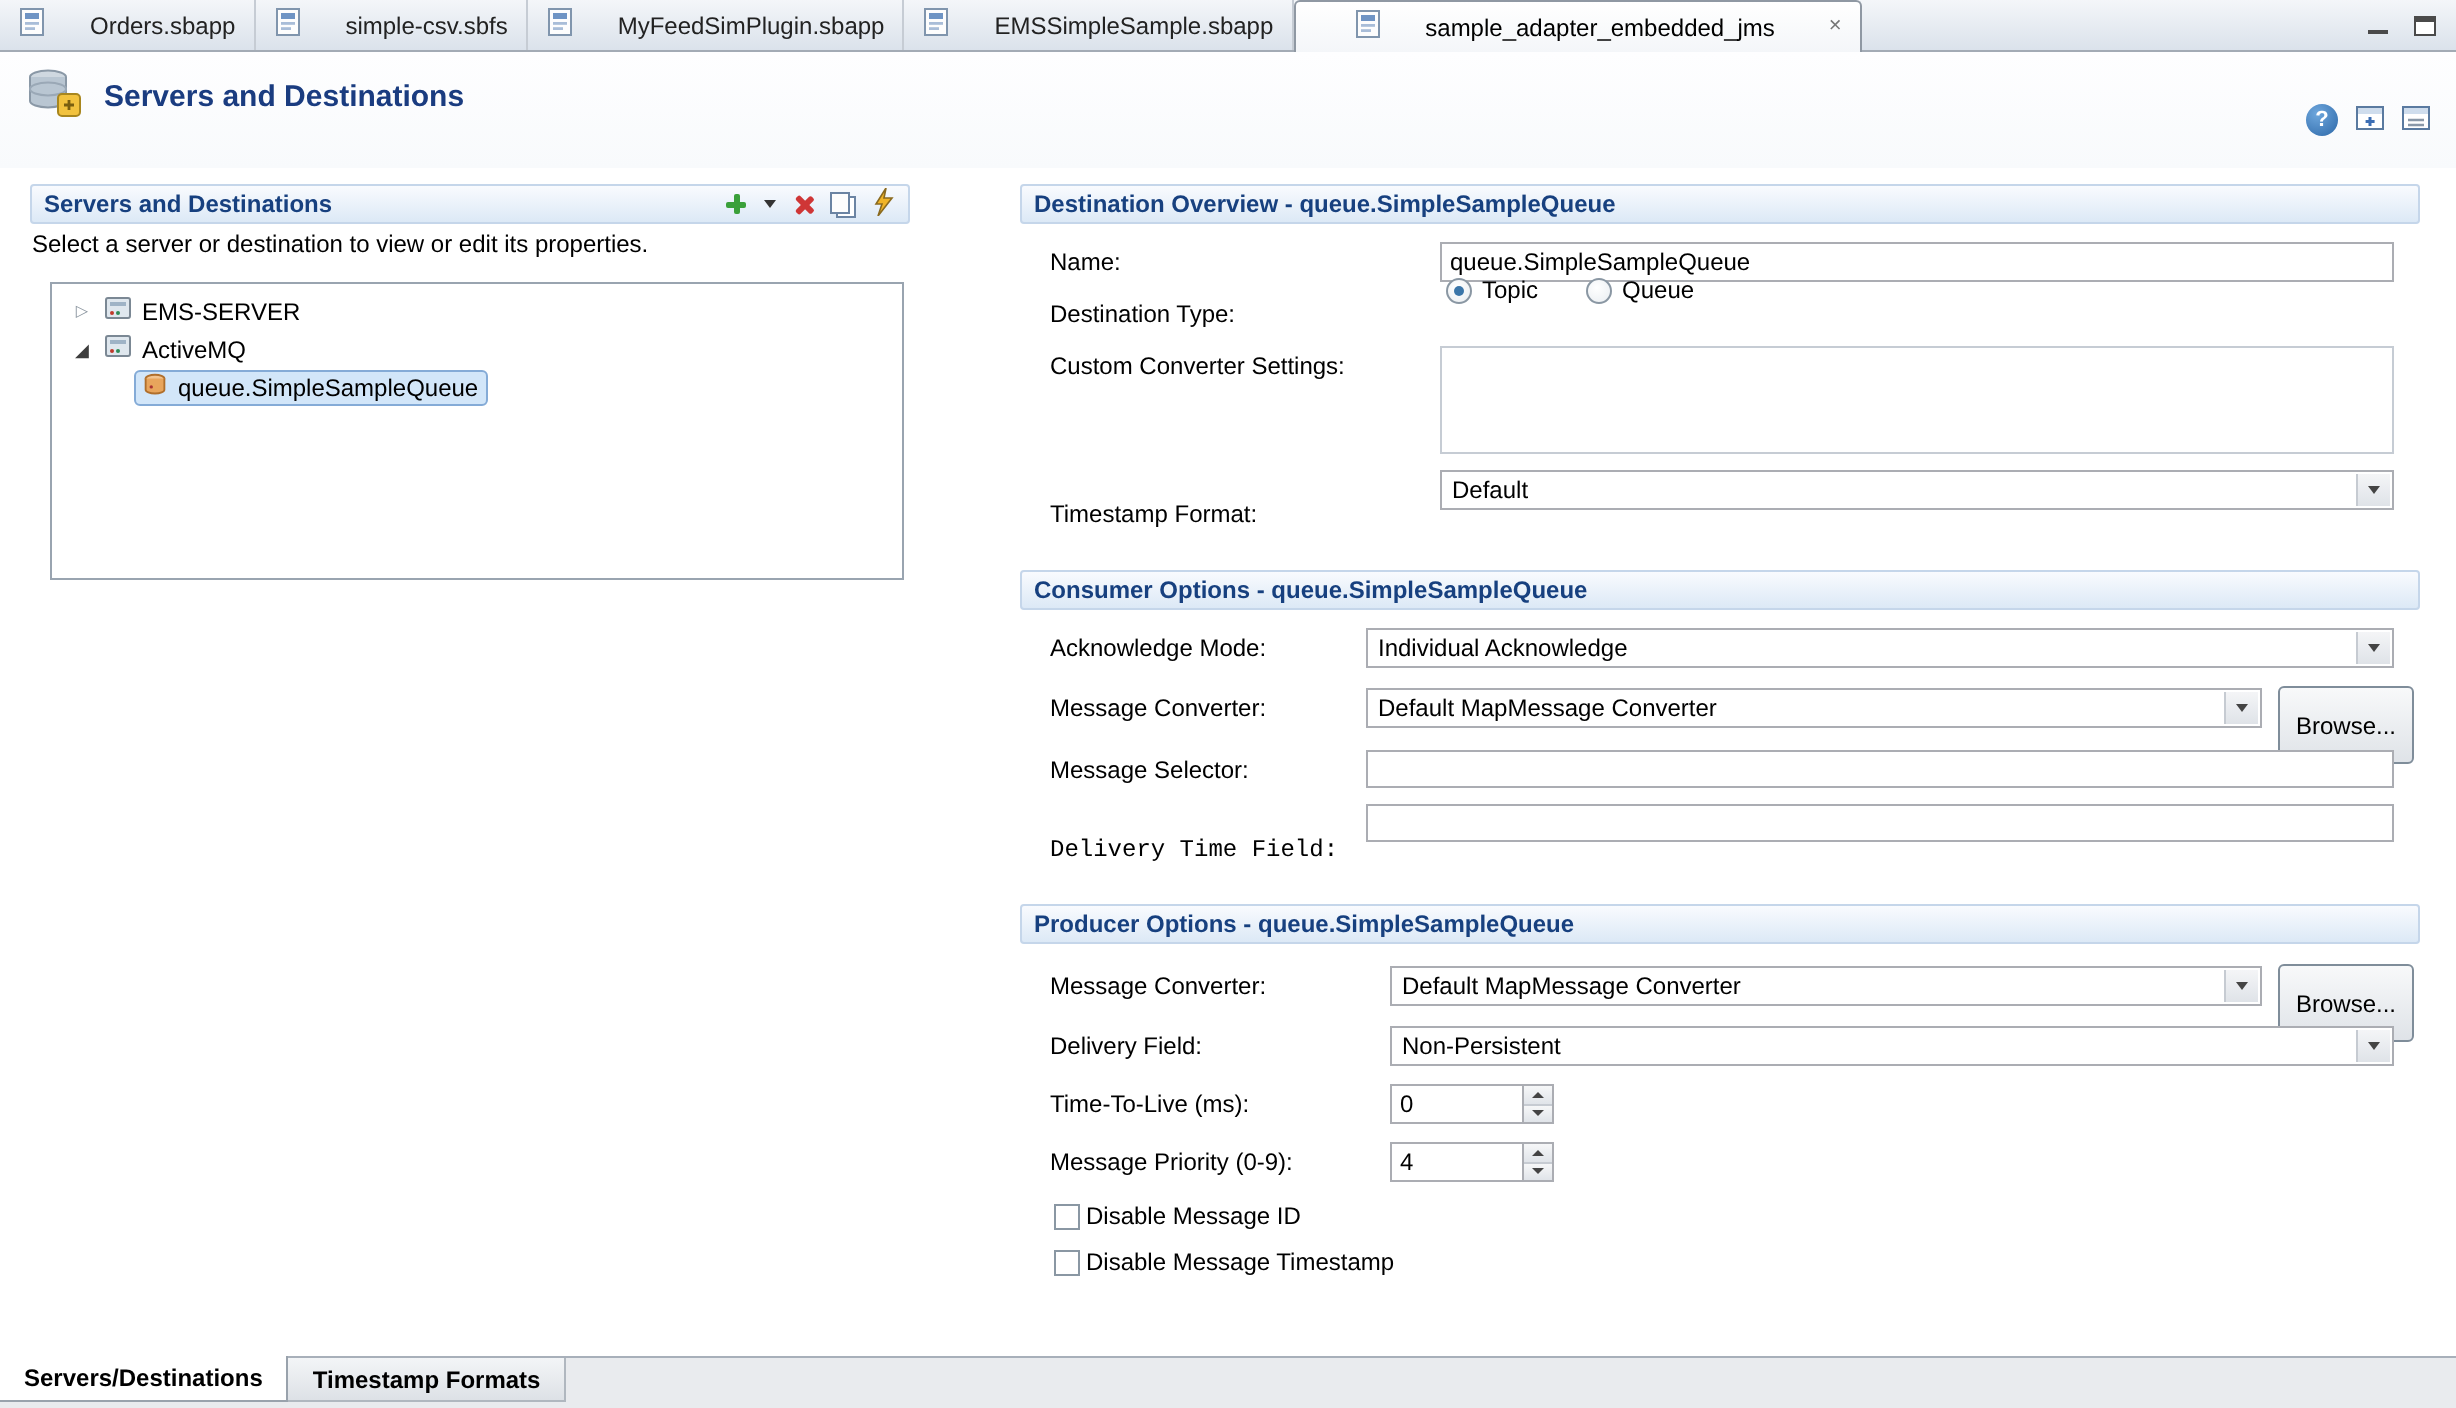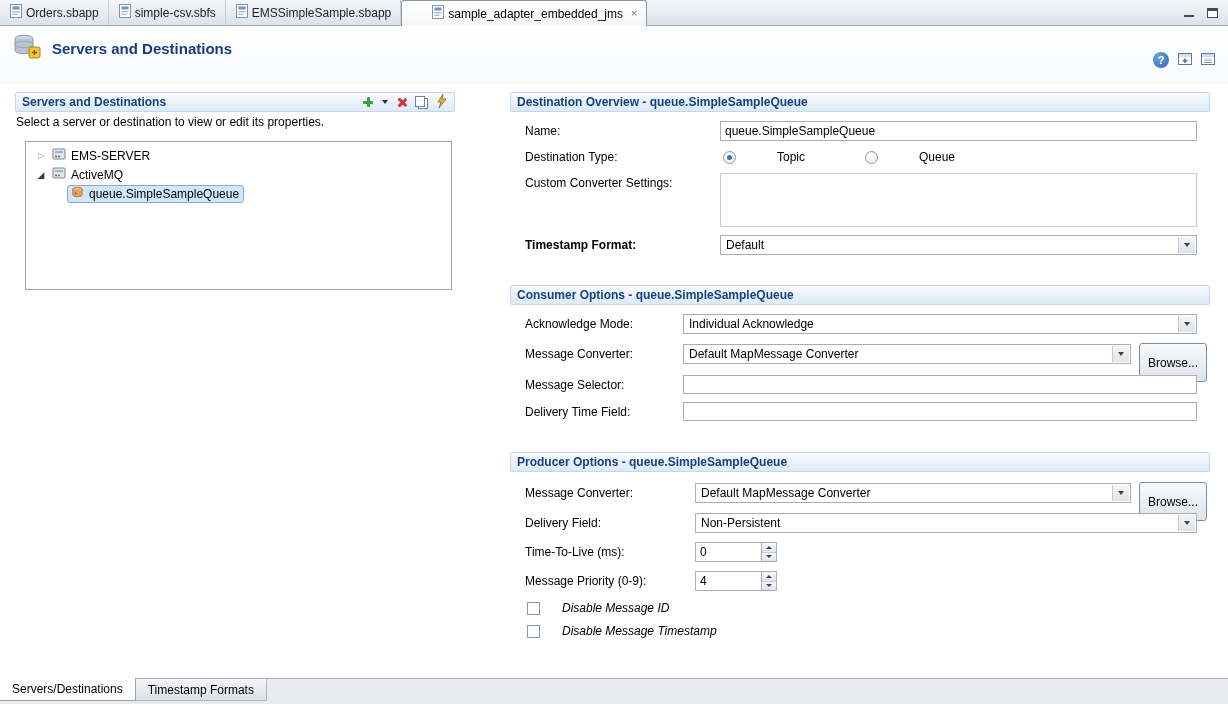--- a/index.html
+++ b/index.html
@@ -3,21 +3,21 @@
 <meta charset="utf-8">
 <style>
   html,body { margin:0; padding:0; }
   .app { position:relative; width:1228px; height:704px; background:#fff;
          font-family:"Liberation Sans", sans-serif; font-size:12px; color:#000; overflow:hidden; }
 
   
   .tabbar { position:absolute; left:0; top:0; width:100%; height:26px; box-sizing:border-box;
             background:linear-gradient(#f4f6f9,#dbe2eb); border-bottom:1px solid #a3abb5;
             display:flex; align-items:flex-end; }
-  .tab { display:flex; align-items:center; gap:3px; height:25px; padding:0 9px;
+  .tab { display:flex; align-items:center; gap:22px; height:25px; padding:0 9px;
          border-right:1px solid #c6ccd4; color:#222; box-sizing:border-box; white-space:nowrap; }
   .tab.active { background:linear-gradient(#ffffff,#f4f6f9); border:1px solid #8f98a3; border-bottom:none;
                 border-radius:3px 3px 0 0; height:26px; margin-bottom:-1px; position:relative; z-index:2; color:#000;padding-left:29px; }
   .close-x { color:#777; font-size:11px; margin-left:5px; line-height:1; }
   .winctrls { position:absolute; right:10px; top:6px; display:flex; gap:13px; align-items:center; }
   .win-min { width:10px; height:13px; position:relative; }
   .win-min::after { content:""; position:absolute; left:0; bottom:2px; width:10px; height:2px; background:#4a4a4a; }
   .win-max { width:11px; height:10px; border:1px solid #4a4a4a; border-top:3px solid #4a4a4a; box-sizing:border-box; background:#fff; }
 
   
@@ -81,26 +81,26 @@
   .radio.sel::after { content:""; position:absolute; left:3px; top:3px; width:5px; height:5px; border-radius:50%; background:#3b76a9; }
   .rlabel { margin-left:5px; }
   .spinner { position:absolute; display:flex; height:20px; }
   .spinner input { width:66px; border:1px solid #abadb3; border-right:none; padding:0 4px;
                    font:12px "Liberation Sans",sans-serif; box-sizing:border-box; height:20px; }
   .spincol { width:16px; display:flex; flex-direction:column; border:1px solid #abadb3; box-sizing:border-box; }
   .spinbtn { flex:1; background:linear-gradient(#f6f7f8,#e0e4e9); display:flex; align-items:center; justify-content:center; }
   .spinbtn + .spinbtn { border-top:1px solid #c6cbd2; }
   .tri-up { width:0; height:0; border-left:3px solid transparent; border-right:3px solid transparent; border-bottom:3.5px solid #444; }
   .tri-dn { width:0; height:0; border-left:3px solid transparent; border-right:3px solid transparent; border-top:3.5px solid #444; }
-  .cbrow { position:absolute; display:flex; align-items:center; gap:22px; height:16px;font-style:italic; }
+  .cbrow { position:absolute; display:flex; align-items:center; gap:3px; height:16px; }
   .cb { width:13px; height:13px; border:1px solid #8a97a3; background:#fff; box-sizing:border-box; }
 
   
   .bottombar { position:absolute; left:0; top:678px; width:100%; height:26px; box-sizing:border-box;
-               background:#e9ebee; border-top:1px solid #a8b0ba; display:flex; align-items:flex-start; }
+               background:#e9ebee; border-top:1px solid #a8b0ba; display:flex; align-items:flex-start;font-weight:bold; }
   .btab { height:22px; display:flex; align-items:center; padding:0 12px; box-sizing:border-box; white-space:nowrap; }
   .btab.active { background:#fff; border-right:1px solid #99a2ac; border-bottom:1px solid #99a2ac;
                  margin-top:-1px; height:23px; position:relative; z-index:2; }
   .btab.inactive { background:linear-gradient(#f3f5f7,#dde1e6); border-right:1px solid #b0b7bf; border-bottom:1px solid #b0b7bf;text-align:center; }
 </style>
 </head>
 <body>
 
 <div class="app">
 
@@ -115,20 +115,29 @@
       <span>Orders.sbapp</span>
     </div>
     <div class="tab">
       <span><svg width="14" height="14" viewBox="0 0 14 14">
             <rect x="1.5" y="0.5" width="11" height="13" fill="#fdfdfd" stroke="#8095ad"></rect>
             <rect x="3.5" y="2.5" width="7" height="3" fill="#6f94c4"></rect>
             <rect x="3.5" y="7" width="7" height="1.4" fill="#a9bdd8"></rect>
             <rect x="3.5" y="9.6" width="5" height="1.4" fill="#a9bdd8"></rect>
           </svg></span>
       <span>simple-csv.sbfs</span>
+    </div>
+    <div class="tab">
+      <span><svg width="14" height="14" viewBox="0 0 14 14">
+            <rect x="1.5" y="0.5" width="11" height="13" fill="#fdfdfd" stroke="#8095ad"></rect>
+            <rect x="3.5" y="2.5" width="7" height="3" fill="#6f94c4"></rect>
+            <rect x="3.5" y="7" width="7" height="1.4" fill="#a9bdd8"></rect>
+            <rect x="3.5" y="9.6" width="5" height="1.4" fill="#a9bdd8"></rect>
+          </svg></span>
+      <span>MyFeedSimPlugin.sbapp</span>
     </div>
     <div class="tab">
       <span><svg width="14" height="14" viewBox="0 0 14 14">
             <rect x="1.5" y="0.5" width="11" height="13" fill="#fdfdfd" stroke="#8095ad"></rect>
             <rect x="3.5" y="2.5" width="7" height="3" fill="#6f94c4"></rect>
             <rect x="3.5" y="7" width="7" height="1.4" fill="#a9bdd8"></rect>
             <rect x="3.5" y="9.6" width="5" height="1.4" fill="#a9bdd8"></rect>
           </svg></span>
       <span>EMSSimpleSample.sbapp</span>
     </div>
@@ -222,29 +231,29 @@
     </div>
   </div>
 
   <div class="rsec" style="top:92px; height:178px;">
     <div class="sec-head">
       <span class="sec-title">Destination Overview - queue.SimpleSampleQueue</span>
     </div>
     <span class="lbl" style="left:15px; top:29px;">Name:</span>
     <input class="tinput" style="left: 210px; top: 29px; width: 477px;" value="queue.SimpleSampleQueue">
     <span class="lbl" style="left:15px; top:55px;">Destination Type:</span>
-    <span class="radio-row" style="left:213px; top:55px;gap:36px;">
+    <span class="radio-row" style="left:213px; top:43px;">
       <span class="radio sel"></span>
       <span class="rlabel">Topic</span>
       <span class="radio" style="margin-left:24px;"></span>
       <span class="rlabel">Queue</span>
     </span>
     <span class="lbl" style="left:15px; top:81px;">Custom Converter Settings:</span>
     <textarea class="tarea" style="left: 210px; top: 81px; width: 477px; height: 54px;"></textarea>
-    <span class="lbl" style="left:15px; top:143px;font-weight:bold;">Timestamp Format:</span>
+    <span class="lbl" style="left:15px; top:155px;">Timestamp Format:</span>
     <div class="combo" style="left:210px; top:143px; width:477px;">
       <span>Default</span>
       <span class="arrowbtn">
           <span class="tri"></span>
         </span>
     </div>
   </div>
 
   <div class="rsec" style="top:285px; height:152px;">
     <div class="sec-head">
@@ -262,21 +271,21 @@
       <span>Default MapMessage Converter</span>
       <span class="arrowbtn">
           <span class="tri"></span>
         </span>
     </div>
     <div class="btn" style="left:629px; top:58px;">
       <span>Browse...</span>
     </div>
     <span class="lbl" style="left:15px; top:90px;">Message Selector:</span>
     <input class="tinput" style="left: 173px; top: 90px; width: 514px; height: 19px;">
-    <span class="lbl" style="left:15px; top:117px;">Delivery Time Field:</span>
+    <span class="lbl" style="left:15px; top:130px;font-family:Liberation Mono, monospace;">Delivery Time Field:</span>
     <input class="tinput" style="left: 173px; top: 117px; width: 514px; height: 19px;">
   </div>
 
   <div class="rsec" style="top:452px; height:200px;">
     <div class="sec-head">
       <span class="sec-title">Producer Options - queue.SimpleSampleQueue</span>
     </div>
     <span class="lbl" style="left:15px; top:31px;">Message Converter:</span>
     <div class="combo" style="left:185px; top:31px; width:436px;">
       <span>Default MapMessage Converter</span>

